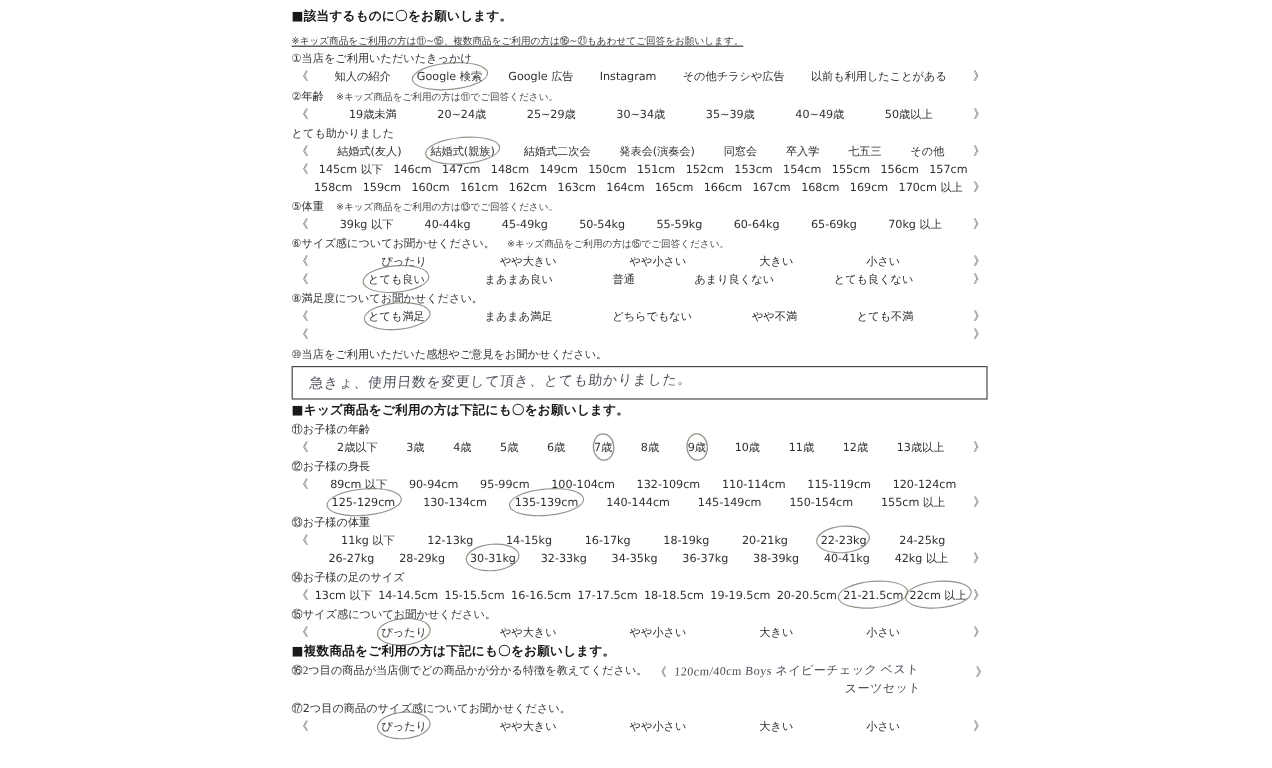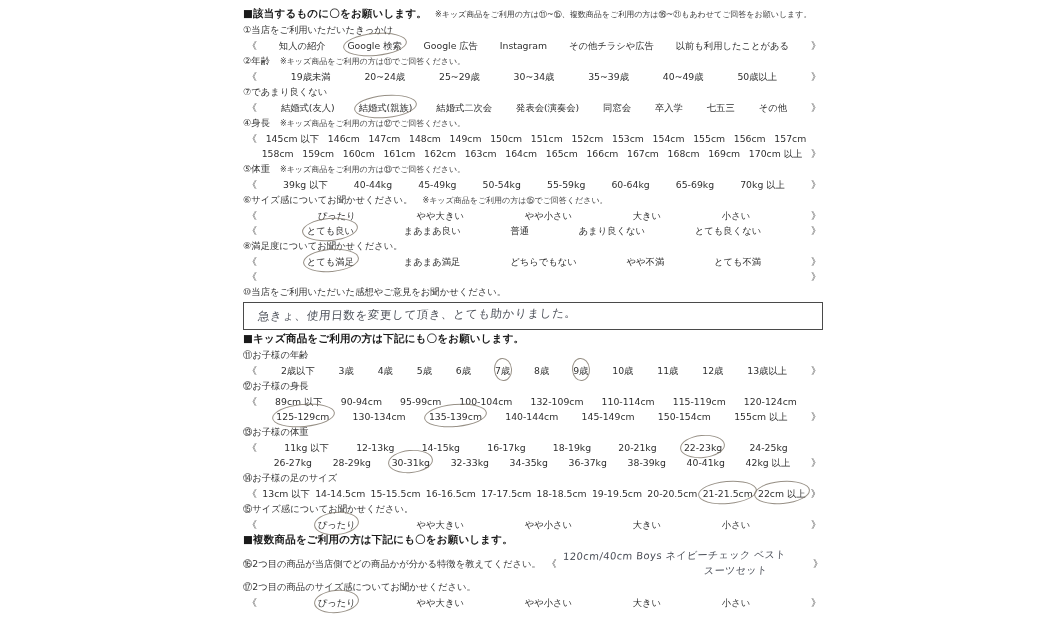--- a/index.html
+++ b/index.html
@@ -7,23 +7,24 @@
     width:1060px;height:640px;overflow:hidden;background:#ffffff;
     font-family:"DejaVu Sans","Liberation Sans",sans-serif;
     color:#2f2f2f;
   }
   .paper{
     position:absolute;left:243px;top:5px;width:580px;
   }
   .sec-header{
     display:flex;align-items:baseline;gap:8px;white-space:nowrap;
     margin:2px 0 2px;
+    flex-direction:column;
   }
   .sec-title{font-weight:bold;font-size:10.5px;color:#1a1a1a;letter-spacing:.2px;}
-  .sec-note{font-size:8px;color:#3a3a3a;}
+  .sec-note{font-size:8px;color:#3a3a3a;text-decoration:underline;}
   .q{margin:0 0 2px;}
   .q-labelrow{display:flex;align-items:center;gap:10px;white-space:nowrap;margin-top:3px;}
   .q-label{font-size:9.3px;color:#333;}
   .q-note{font-size:8px;color:#444;}
   .optrow{
     display:flex;justify-content:space-between;align-items:baseline;
     font-size:9.3px;margin:2.5px 0 1px;padding:0 2px 0 4px;line-height:1.25;
   }
   .optrow .spacer{width:6px;}
   .brk{font-size:10px;color:#3a3a3a;}
@@ -37,21 +38,21 @@
   }
   .hw{
     color:#4a4e57;font-size:11.5px;letter-spacing:.6px;
     transform:skewX(-5deg) rotate(-.6deg);transform-origin:left center;
     white-space:nowrap;
   }
   .comment-box{
     border:1.1px solid #4a4a4a;height:26px;margin:3px 0 2px;
     display:flex;align-items:center;padding-left:14px;background:#fff;
   }
-  .inline-q{display:flex;align-items:center;gap:6px;white-space:nowrap;margin-top:3px;}
+  .inline-q{display:flex;align-items:flex-start;gap:6px;white-space:nowrap;margin-top:3px;font-family:Liberation Serif, serif;}
   .inline-q .q-label{flex:none;}
   .hw-block{flex:1;display:flex;flex-direction:column;}
   .hw2{margin-left:58%;font-size:10.5px;}
   .hw-small{font-size:10px;letter-spacing:.4px;}
 </style>
 </head>
 <body>
 
 <div class="paper">
     <div class="sec-header">
@@ -85,40 +86,36 @@
         <span class="opt">25~29歳</span>
         <span class="opt">30~34歳</span>
         <span class="opt">35~39歳</span>
         <span class="opt">40~49歳</span>
         <span class="opt">50歳以上</span>
         <span class="brk">》</span>
       </div>
     </div>
     <div class="q">
       <div class="q-labelrow">
-        <span class="q-label">⑦であまり良くない</span>
+        <span class="q-label">とても助かりました</span>
       </div>
       <div class="optrow">
         <span class="brk">《</span>
         <span class="opt">結婚式(友人)</span>
         <span class="opt">結婚式(親族)<span class="circle-mark"></span></span>
         <span class="opt">結婚式二次会</span>
         <span class="opt">発表会(演奏会)</span>
         <span class="opt">同窓会</span>
         <span class="opt">卒入学</span>
         <span class="opt">七五三</span>
         <span class="opt">その他</span>
         <span class="brk">》</span>
       </div>
     </div>
     <div class="q">
-      <div class="q-labelrow">
-        <span class="q-label">④身長</span>
-        <span class="q-note">※キッズ商品をご利用の方は⑫でご回答ください。</span>
-      </div>
       <div class="optrow">
         <span class="brk">《</span>
         <span class="opt">145cm 以下</span>
         <span class="opt">146cm</span>
         <span class="opt">147cm</span>
         <span class="opt">148cm</span>
         <span class="opt">149cm</span>
         <span class="opt">150cm</span>
         <span class="opt">151cm</span>
         <span class="opt">152cm</span>

